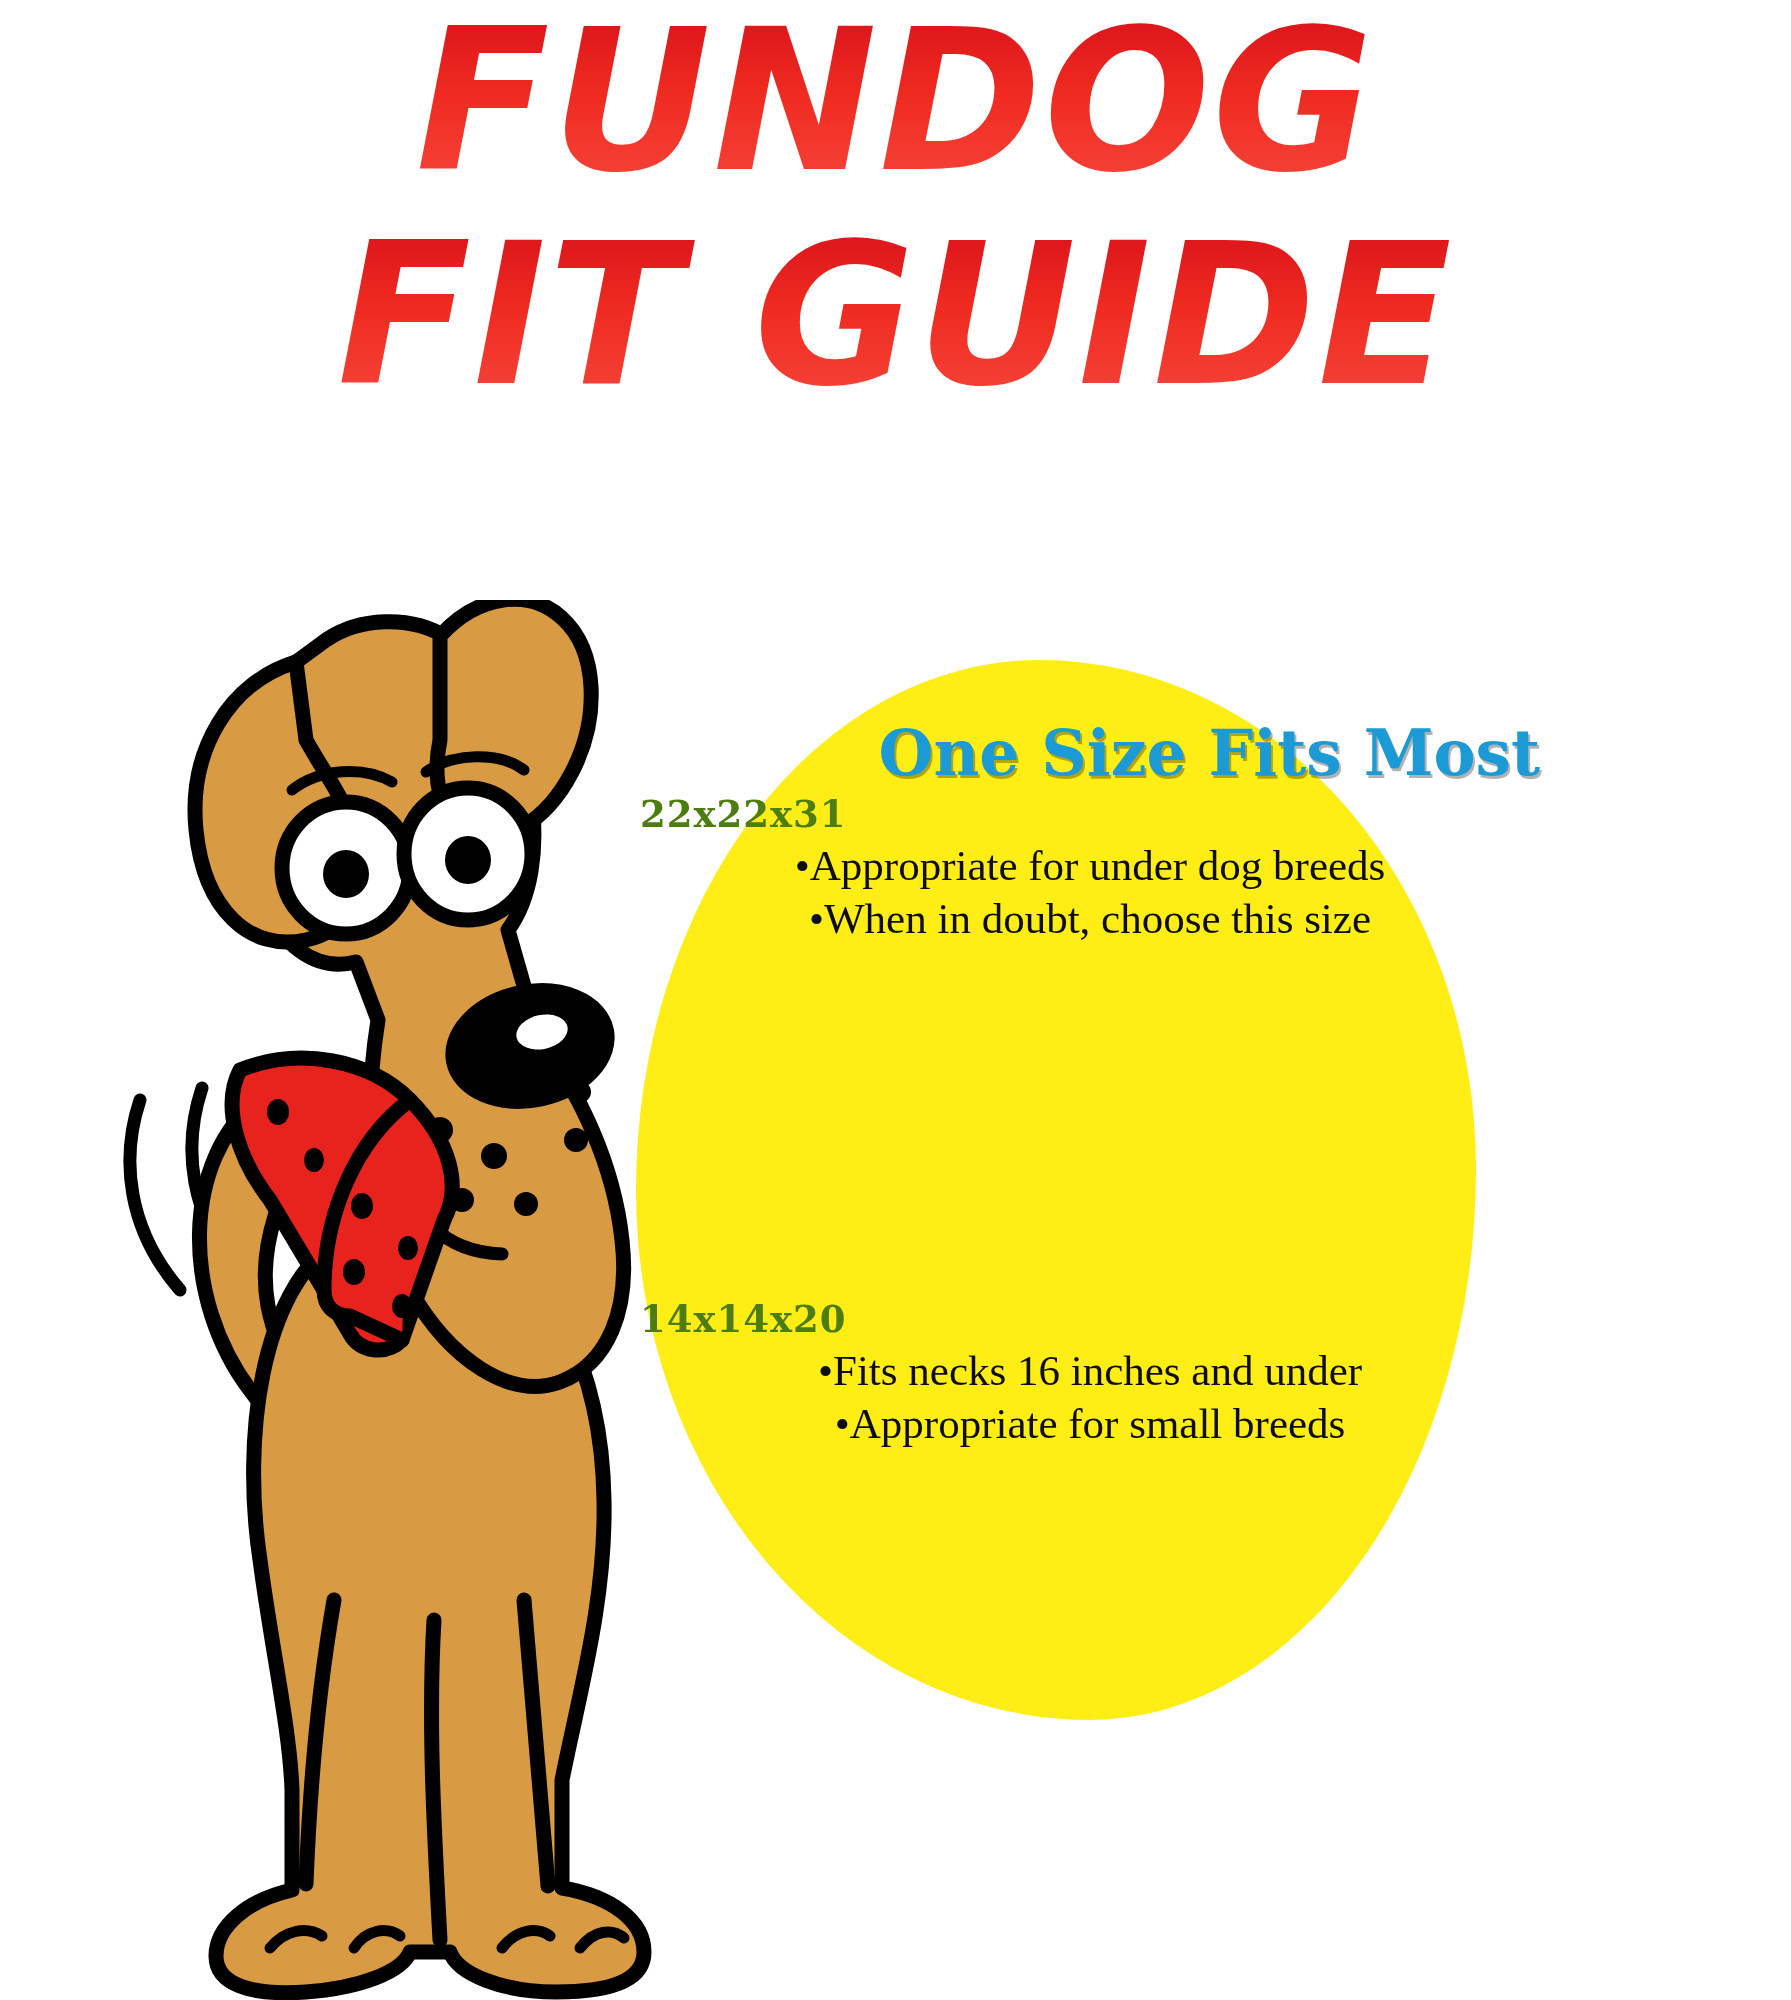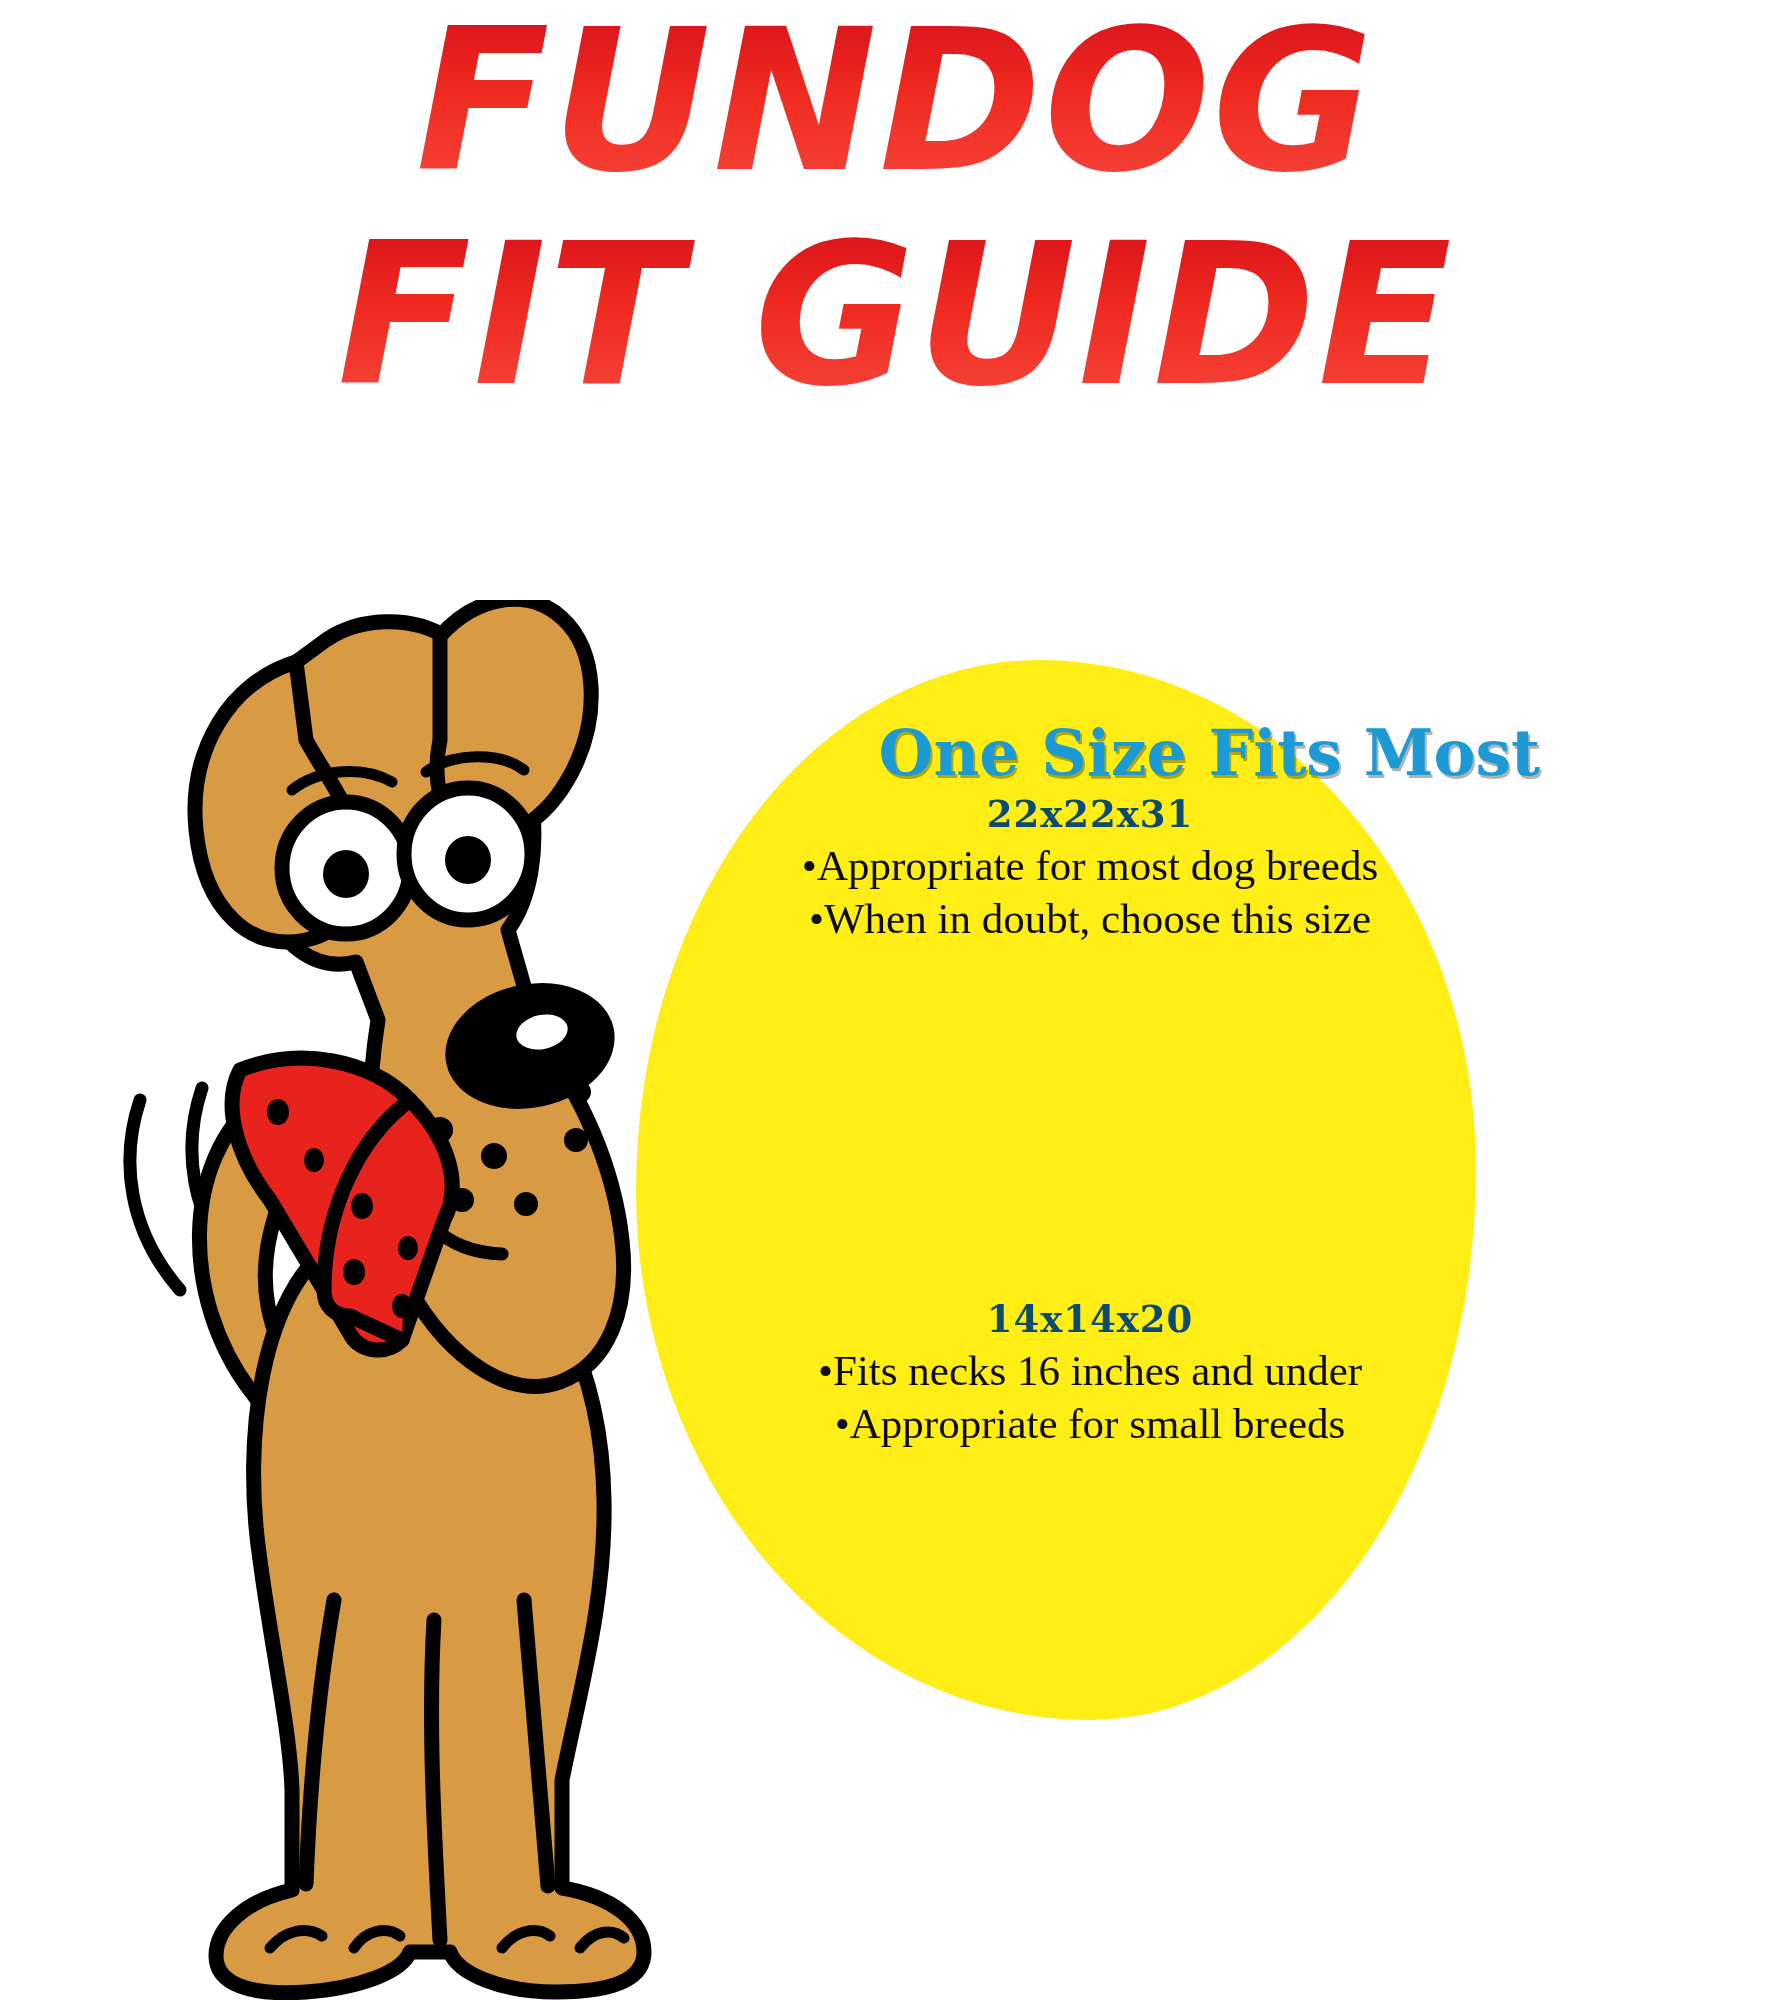--- a/index.html
+++ b/index.html
@@ -75,22 +75,21 @@
     color: #1c9ad6;
     text-align: right;
     letter-spacing: 0px;
     text-shadow: 2px 3px 0 rgba(0,0,0,0.30);
     line-height: 1.05;
   }
   .size-dims {
     font-family: "DejaVu Serif", serif;
     font-weight: bold;
     font-size: 37px;
-    color: #0c4a6e;
-    text-align: center;
+    color: #4d7c0f;
     letter-spacing: 1px;
     margin-top: 6px;
     margin-bottom: 4px;
   }
   .bullets {
     list-style: none;
     margin: 0;
     padding: 0;
     text-align: center;
   }
@@ -224,21 +223,21 @@
     </g>
   </svg>
 </div>
 
 <div id="info-panel">
 
   <div class="size-block" id="block-osfm">
     <div class="size-heading">One Size Fits Most</div>
     <div class="size-dims">22x22x31</div>
     <ul class="bullets">
-      <li>•Appropriate for most dog breeds</li>
+      <li>•Appropriate for under dog breeds</li>
       <li>•When in doubt, choose this size</li>
     </ul>
   </div>
 
   <div class="size-block" id="block-mini">
     <div class="size-dims">14x14x20</div>
     <ul class="bullets">
       <li>•Fits necks 16 inches and under</li>
       <li>•Appropriate for small breeds</li>
     </ul>

